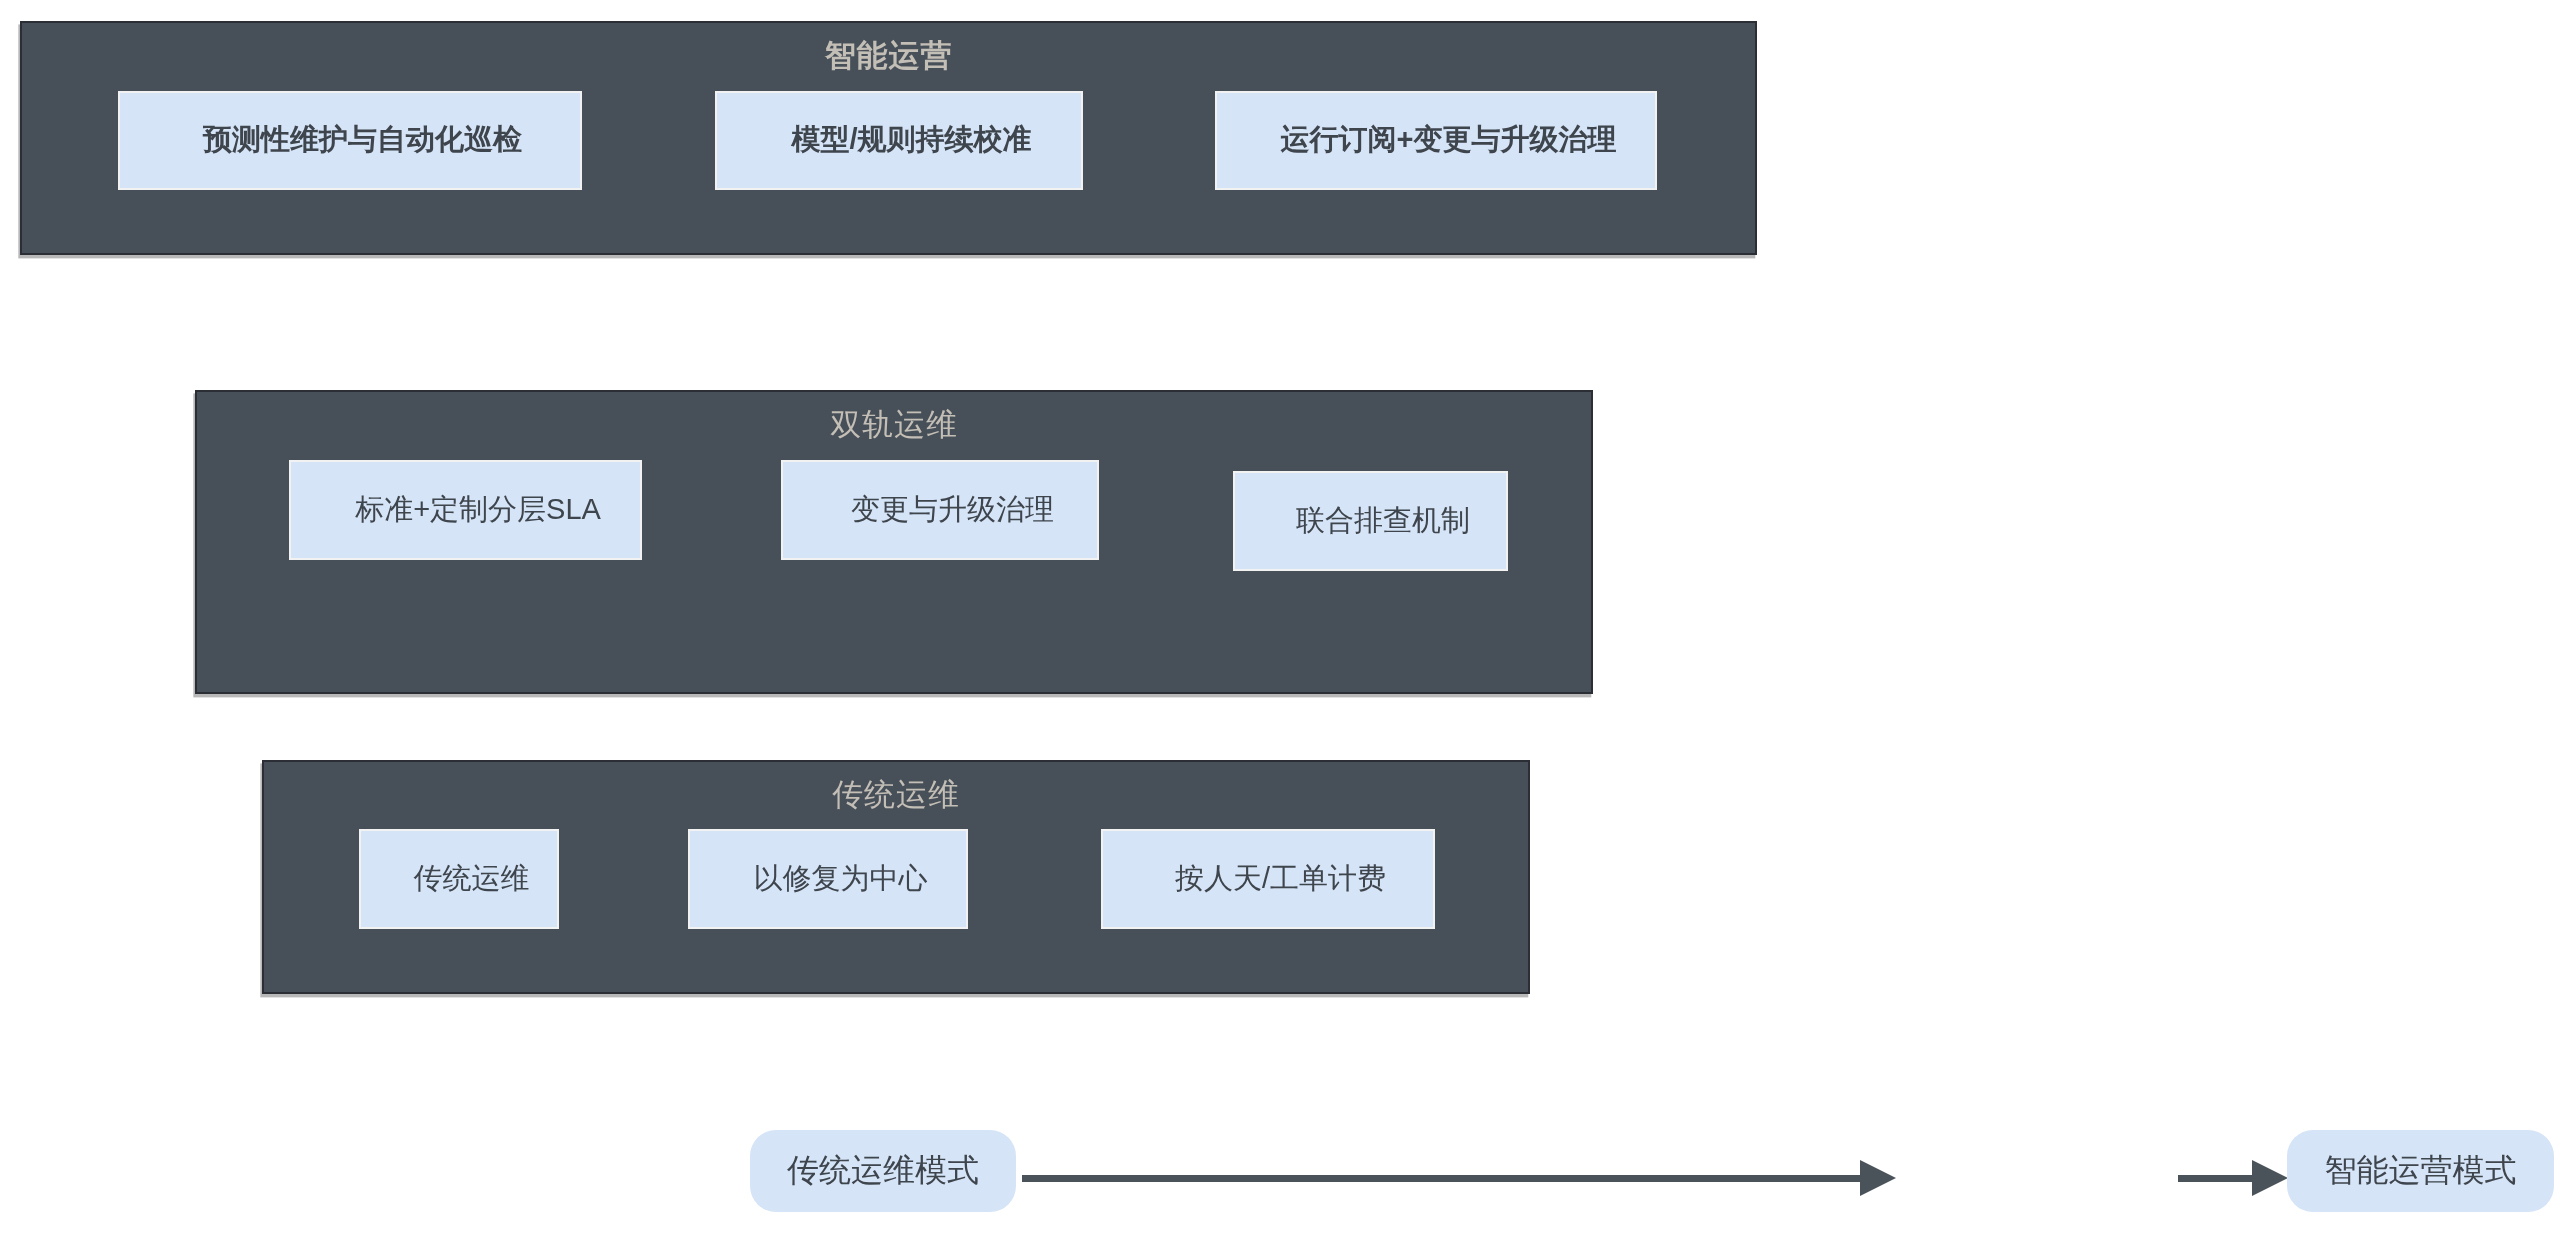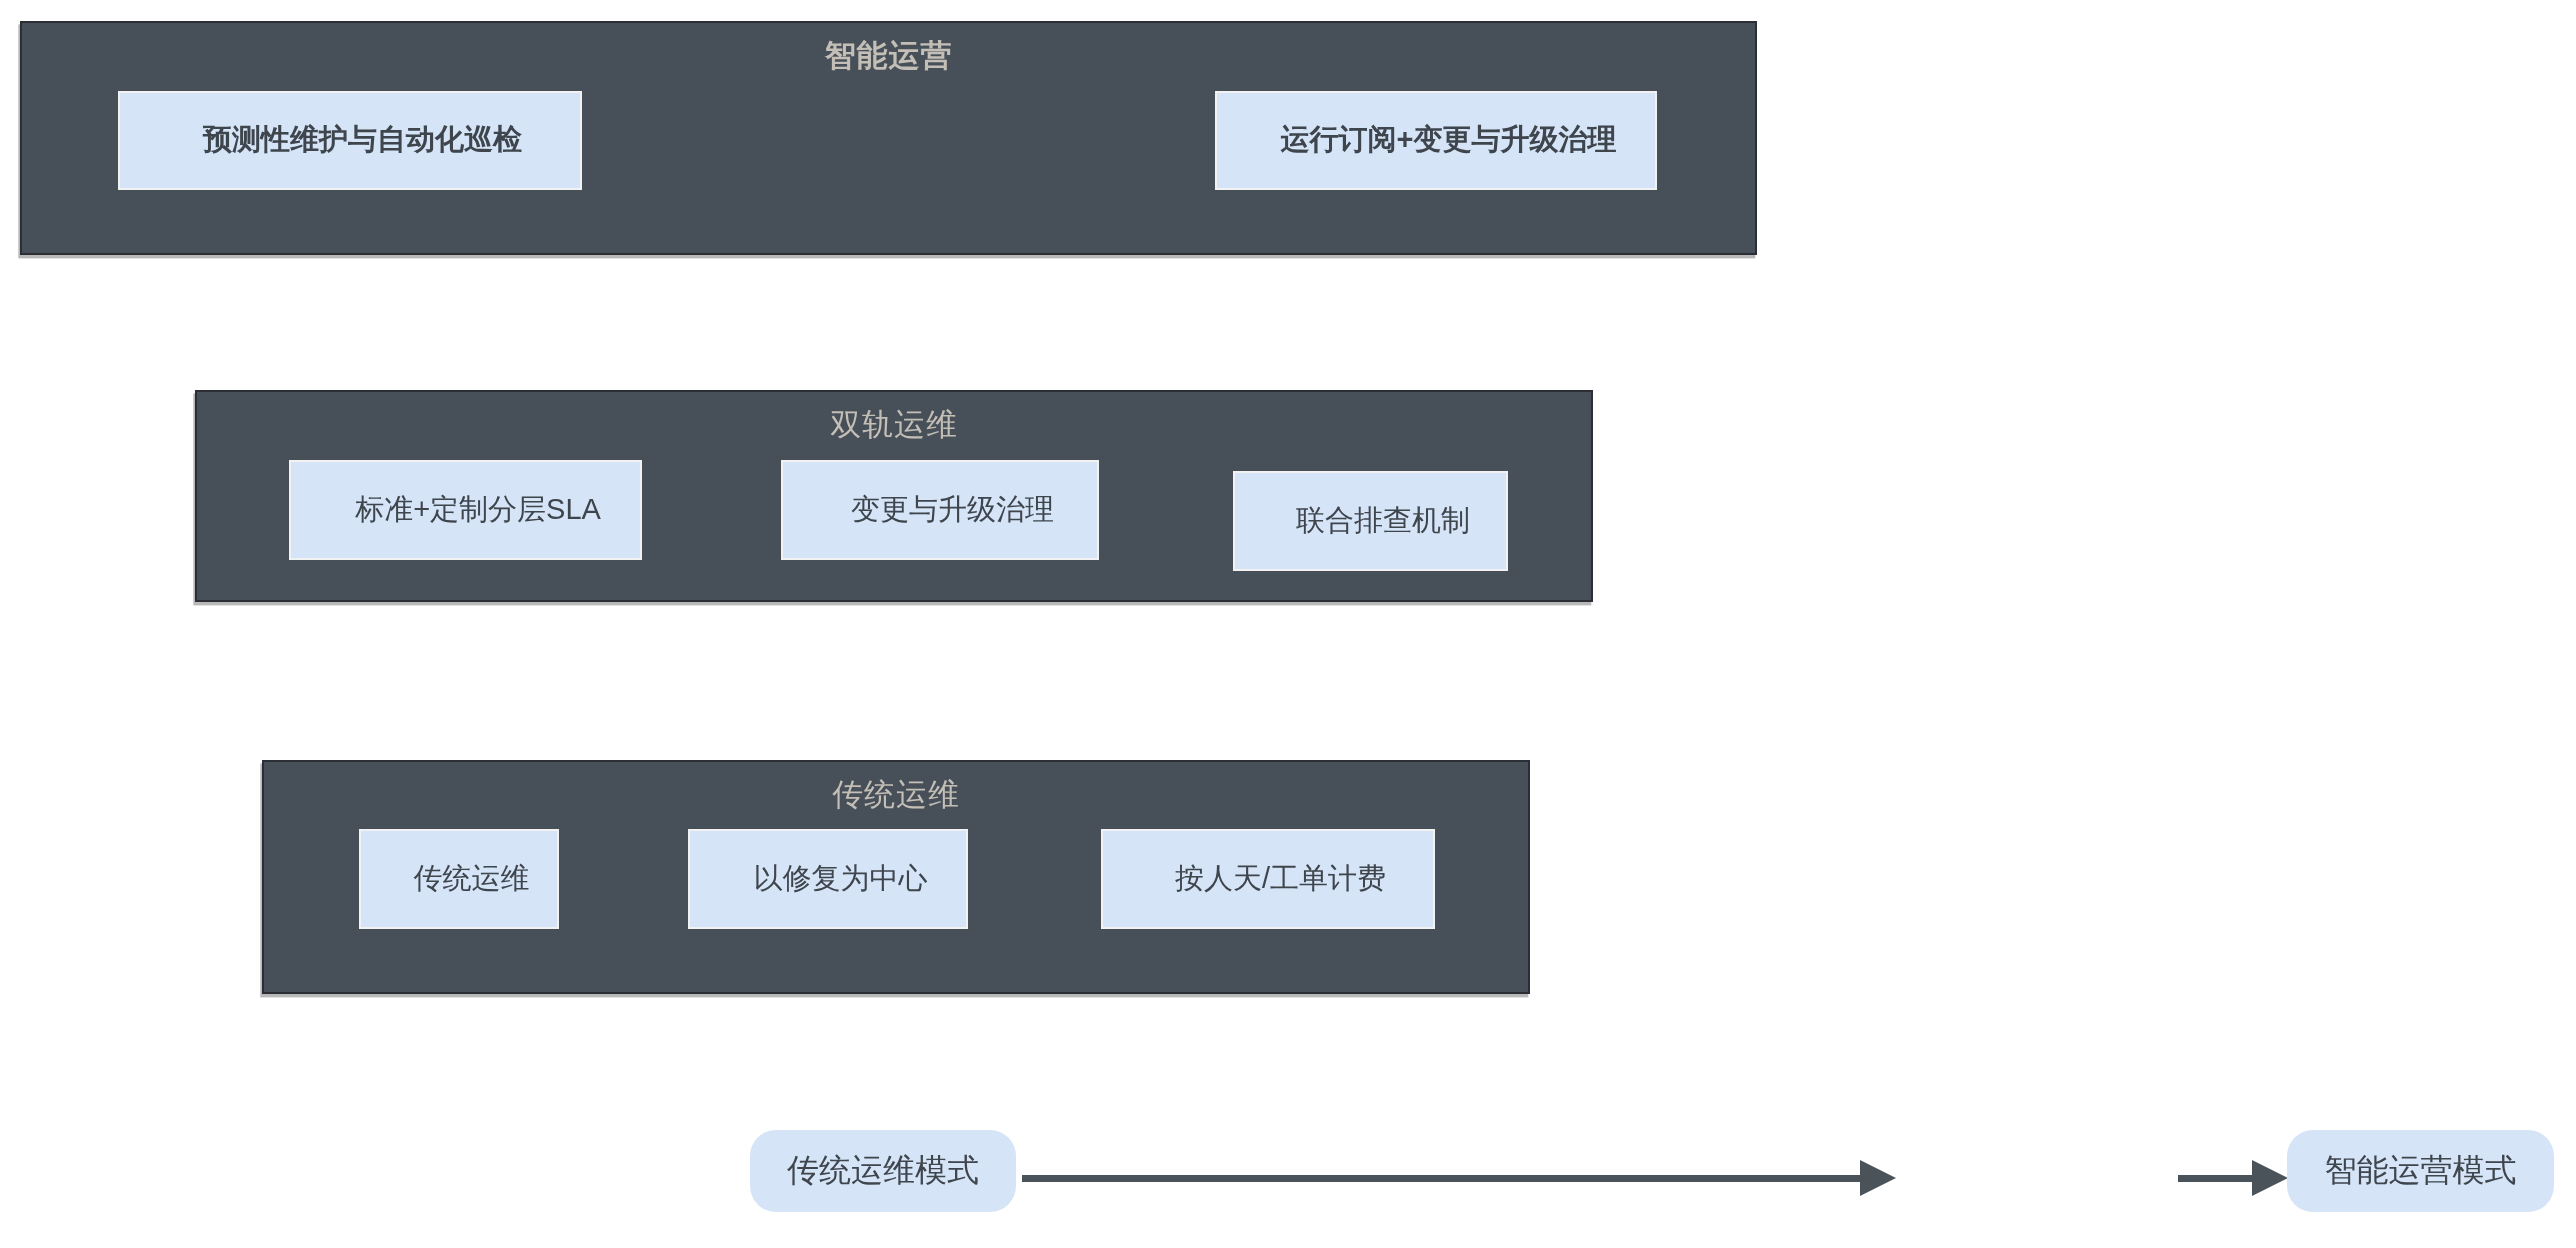--- a/index.html
+++ b/index.html
@@ -55,21 +55,21 @@
     color:var(--item-text);
     white-space:nowrap;
     padding-left:25px;
   }
   
   .g1{left:20px; top:20.6px; width:1737px; height:234px;font-weight:bold;}
   .g1 .i1{left:96px; top:68px; width:464px; height:99px;}
   .g1 .i2{left:693px; top:68px; width:368px; height:99px;}
   .g1 .i3{left:1193px; top:68px; width:442px; height:99px;}
   
-  .g2{left:195px; top:390px; width:1398px; height:212px;}
+  .g2{left:195px; top:390px; width:1398px; height:304px;}
   .g2 .i1{left:92px; top:68px; width:353px; height:100px;}
   .g2 .i2{left:584px; top:68px; width:318px; height:100px;}
   .g2 .i3{left:1036px; top:68px; width:275px; height:100px;margin-top:11px;}
   
   .g3{left:262px; top:760px; width:1268px; height:234px;}
   .g3 .i1{left:95px; top:67px; width:200px; height:100px;}
   .g3 .i2{left:424px; top:67px; width:280px; height:100px;}
   .g3 .i3{left:837px; top:67px; width:334px; height:100px;}
   
   .stage{
@@ -109,20 +109,21 @@
   .arrow-head.h2{left:2252px;}
 </style>
 </head>
 <body>
 
 <div class="canvas">
 
   <div class="group g1">
     <div class="group-title">智能运营</div>
     <div class="item i1">预测性维护与自动化巡检</div>
+    <div class="item i2">模型/规则持续校准</div>
     <div class="item i3">运行订阅+变更与升级治理</div>
   </div>
 
   <div class="group g2">
     <div class="group-title">双轨运维</div>
     <div class="item i1">标准+定制分层SLA</div>
     <div class="item i2">变更与升级治理</div>
     <div class="item i3">联合排查机制</div>
   </div>
 

